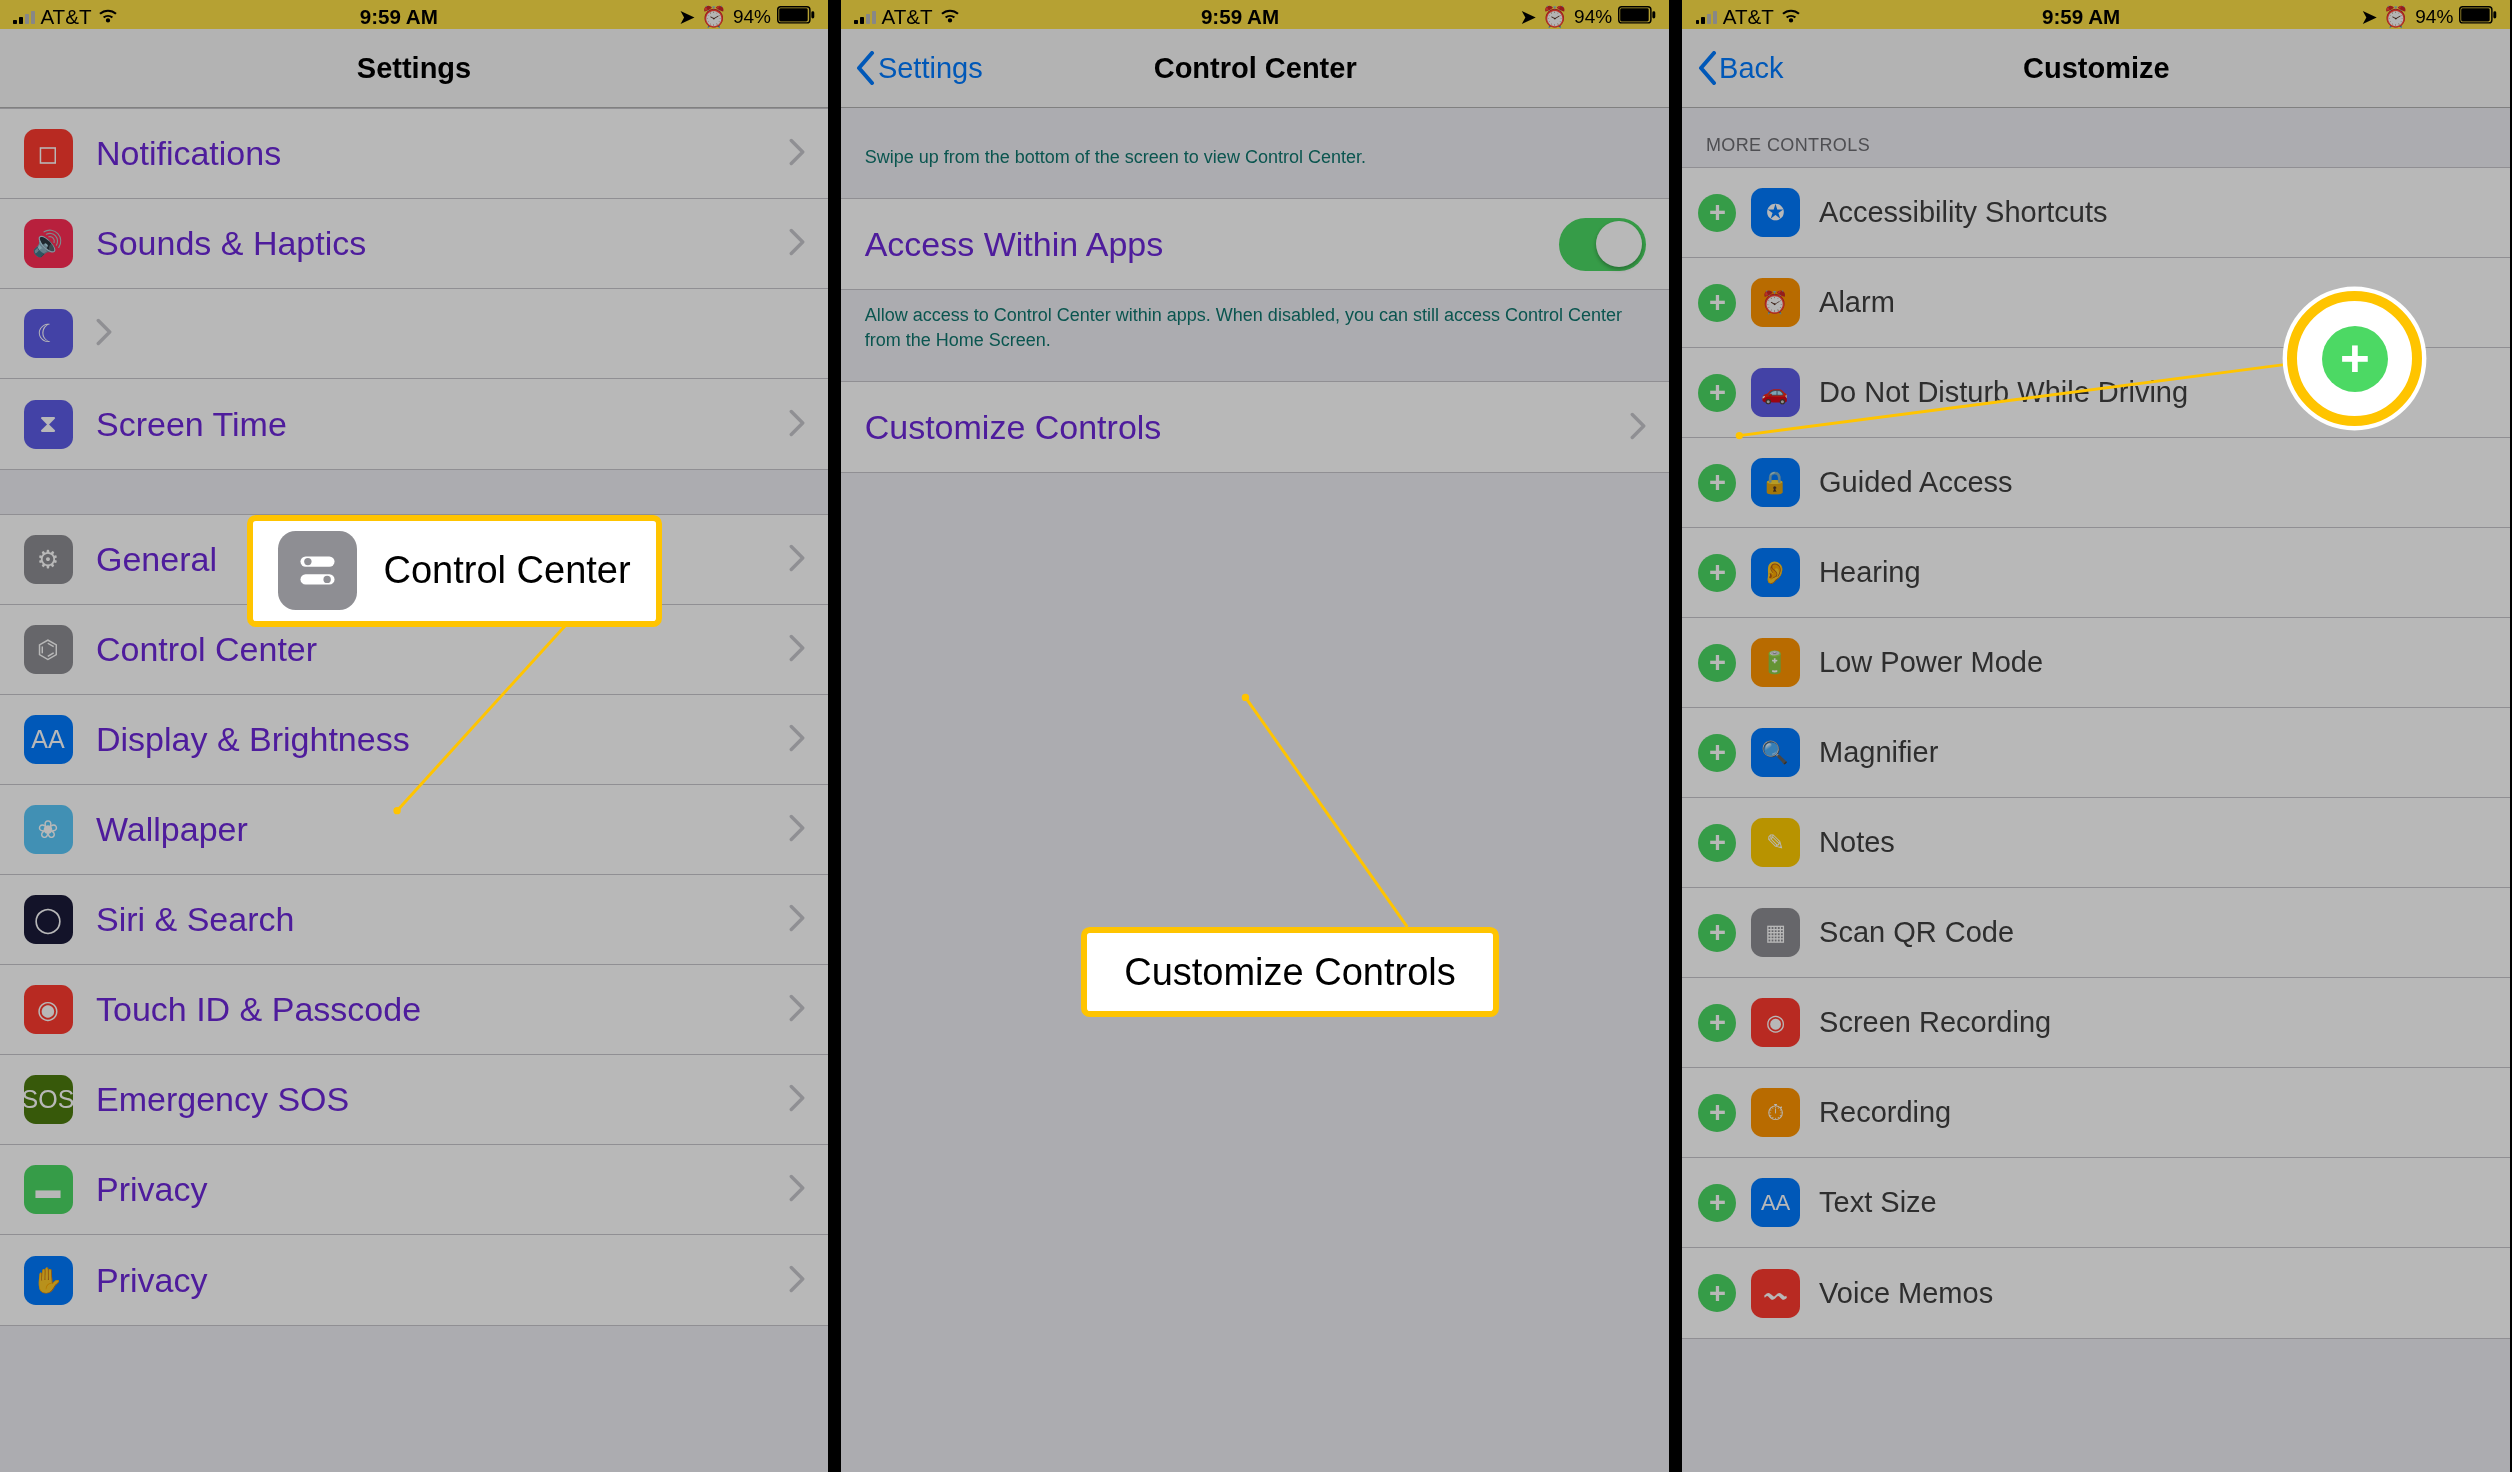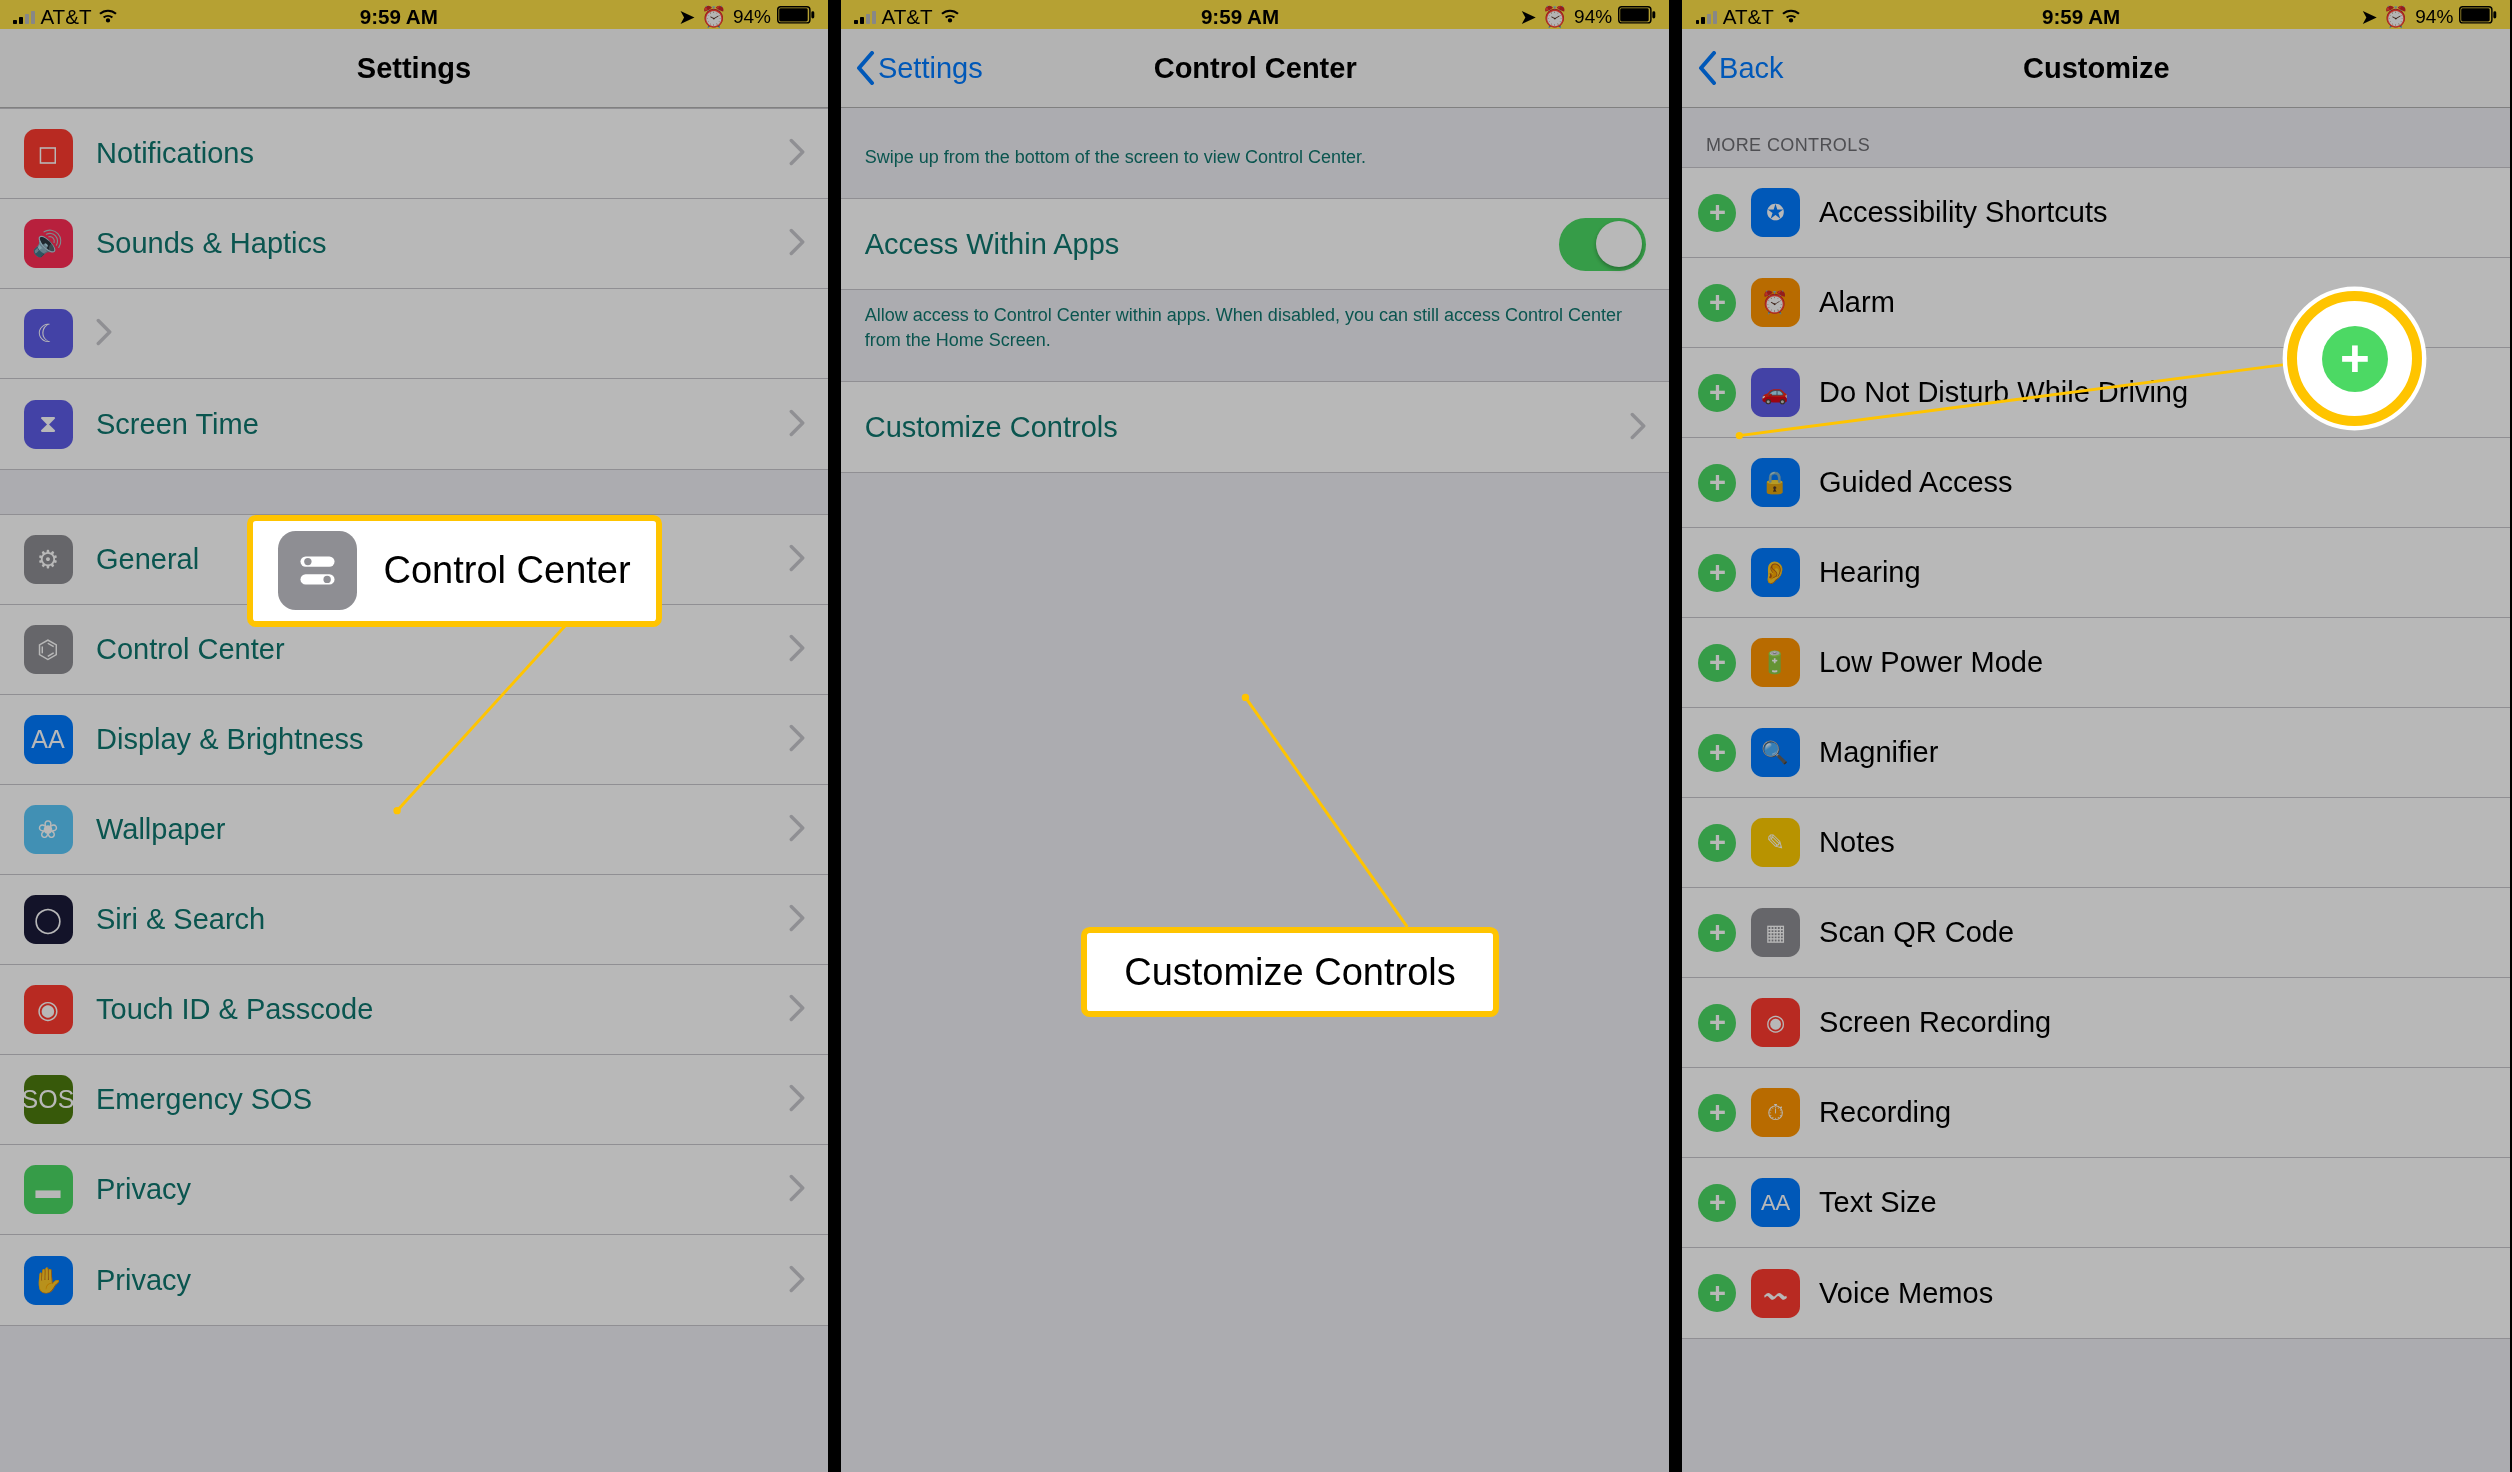--- a/index.html
+++ b/index.html
@@ -50,21 +50,21 @@
 .nav-back svg { width: 22px; height: 34px; margin-right: 1.5px; }
 
 .content { height: calc(100% - 109px); overflow-y: hidden; }
 .group { background: #fff; border-top: 0.7px solid #c8c7cc; border-bottom: 0.7px solid #c8c7cc; }
 .gap { height: 44px; }
 .row {
   height: 90px; display: flex; align-items: center; padding: 0 23.5px;
   border-bottom: 0.7px solid #c8c7cc; background: #fff; position: relative;
 }
 .row:last-child { border-bottom: none; }
-.row .label { font-size: 29px; color: #0f766e; flex: 1; }
+.row .label { font-size: 34px; color: #6d28d9; flex: 1; }
 .app-icon {
   width: 49px; height: 49px; border-radius: 11.8px; margin-right: 23.5px;
   display: flex; align-items: center; justify-content: center; color: #fff; font-size: 25px; font-weight: 500;
 }
 .chevron { color: #c7c7cc; }
 .chevron svg { width: 16px; height: 28px; }
 
 .switch {
   width: 87px; height: 53px; border-radius: 26.5px; background: #4cd964;
   display: flex; align-items: center; justify-content: flex-end; padding: 3.7px;
@@ -81,21 +81,21 @@
 .ctl-row:last-child { border-bottom: none; }
 .add-btn {
   width: 38px; height: 38px; border-radius: 50%; background: #4cd964;
   display: flex; align-items: center; justify-content: center; margin-right: 14.7px;
   color: #fff; font-size: 29px; font-weight: 600; line-height: 1;
 }
 .ctl-icon {
   width: 49px; height: 49px; border-radius: 11.8px; margin-right: 19px;
   display: flex; align-items: center; justify-content: center; color: #fff; font-size: 22px;
 }
-.ctl-label { font-size: 29px; color: #000000; }
+.ctl-label { font-size: 29px; color: #404040; }
 
 .callout {
   position: absolute; z-index: 100; background: #fff;
   border: 6.6px solid #ffc400; border-radius: 8.8px;
   display: flex; align-items: center; padding: 10.3px 25px;
   font-size: 38px; font-weight: 400; color: #000;
   box-shadow: 0 0 0 1.5px #fff inset;
 }
 .callout .app-icon { width: 79px; height: 79px; border-radius: 17.7px; margin-right: 26.5px; }
 .callout-circle {

